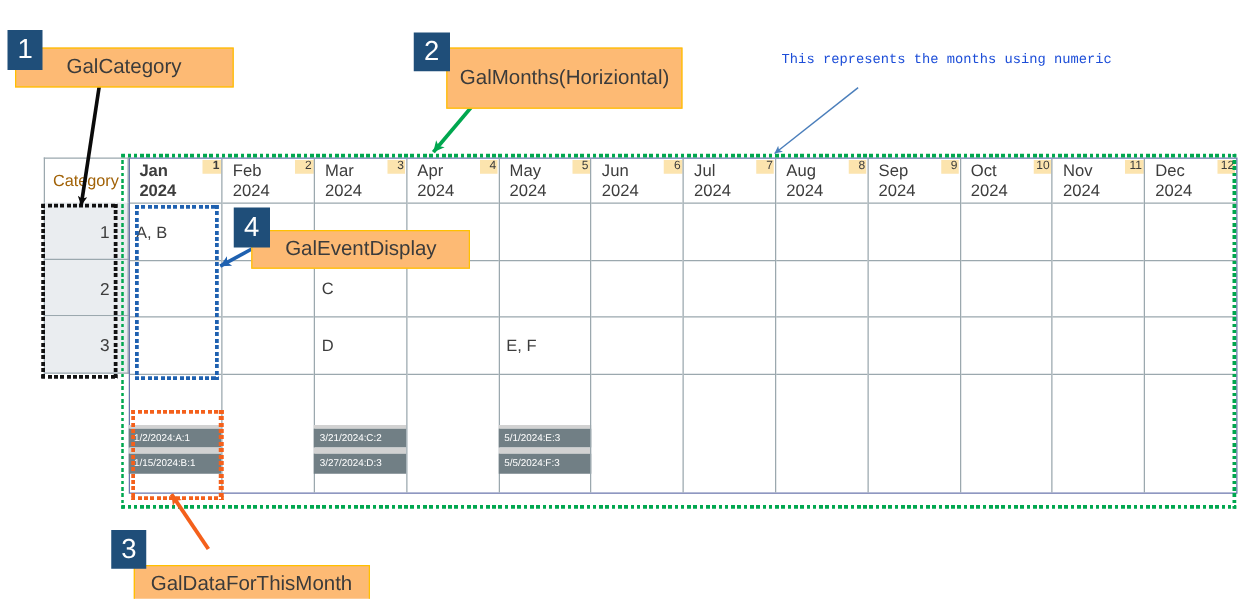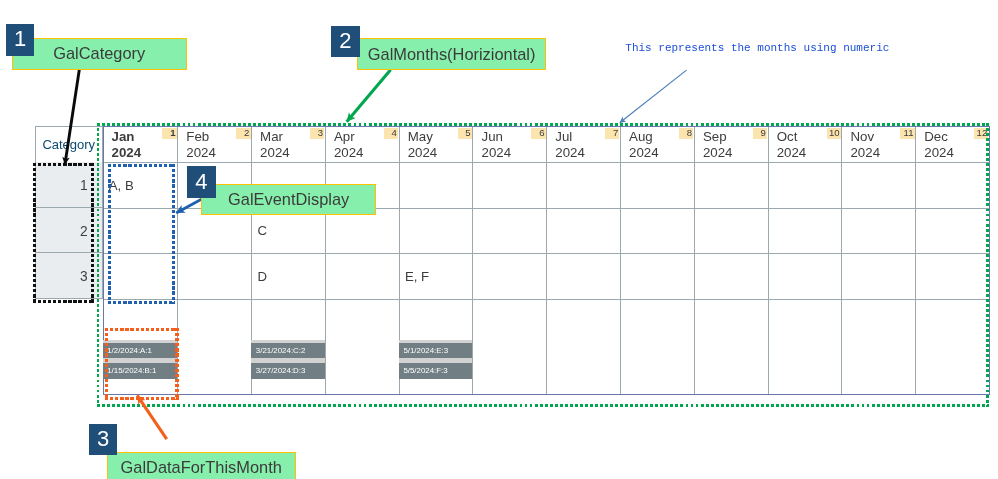--- a/index.html
+++ b/index.html
@@ -4,21 +4,21 @@
 <style>
   html,body{margin:0;padding:0;}
   body{width:998px;height:479px;background:#ffffff;font-family:"Liberation Sans",sans-serif;overflow:hidden;position:relative;}
   #stage{position:absolute;left:0;top:0;width:998px;height:479px;}
 
   
   .tbl{position:absolute;left:0;top:0;}
   .cat-col{position:absolute;left:35px;top:126px;width:67.5px;}
   .cat-head{height:36.4px;box-sizing:border-box;border:1px solid #9ba8ae;border-bottom:none;
             display:flex;align-items:center;justify-content:center;
-            font-size:13px;color:#0c4a6e;}
+            font-size:13px;color:#a16207;}
   .cat-cells{}
   .cat-cell{height:45.4px;box-sizing:border-box;background:#eaedf0;
             border:1px solid #9ba8ae;border-top:none;
             display:flex;align-items:center;justify-content:flex-end;
             padding:2.6px 13.8px 0 0;font-size:13.8px;color:#3d3d3d;}
 
   .months{position:absolute;left:102.5px;top:126px;width:887.5px;height:269px;
           box-sizing:border-box;border:1.4px solid #6b76ad;
           display:flex;}
   .mcol{width:73.95px;box-sizing:border-box;position:relative;}
@@ -53,28 +53,28 @@
              left:105.4px;top:328px;width:73.2px;height:71.7px;}
 
   
   .arrows{position:absolute;left:0;top:0;pointer-events:none;}
 
   
   .callout{position:absolute;}
   .cbadge{position:absolute;background:#1f4e79;color:#ffffff;z-index:3;
           font-size:22px;line-height:1;display:flex;align-items:center;
           justify-content:center;padding-bottom:1px;}
-  .cbox{position:absolute;background:#86efac;border:1.9px solid #ffc000;z-index:2;
+  .cbox{position:absolute;background:#fdba74;border:1.9px solid #ffc000;z-index:2;
         box-sizing:border-box;display:flex;align-items:center;justify-content:center;
         font-size:16.4px;color:#3b3b3b;}
 
   .c1 .cbadge{left:6.3px;top:24.2px;width:27.8px;height:30.4px;}
   .c1 .cbox{left:11.5px;top:38.4px;width:175.5px;height:31.2px;}
   .c2 .cbadge{left:331px;top:25.5px;width:28.5px;height:30.8px;}
-  .c2 .cbox{left:357px;top:38px;width:189.3px;height:32px;}
+  .c2 .cbox{left:357px;top:38px;width:189.3px;height:49px;}
   .c3 .cbadge{left:89.1px;top:423.8px;width:28.1px;height:30.5px;}
   .c3 .cbox{left:106.5px;top:452px;width:189.4px;height:31.8px;}
   .c4 .cbadge{left:187px;top:166.3px;width:28.5px;height:30.8px;}
   .c4 .cbox{left:201px;top:184.2px;width:175.4px;height:31px;}
 
   
   .note{position:absolute;left:625.3px;top:41.4px;font-size:11px;line-height:14.6px;
         color:#1d4ed8;white-space:nowrap;font-family:Liberation Mono, monospace;}
 
   .chipwrap{position:absolute;left:-0.9px;top:212.5px;width:74.1px;}

